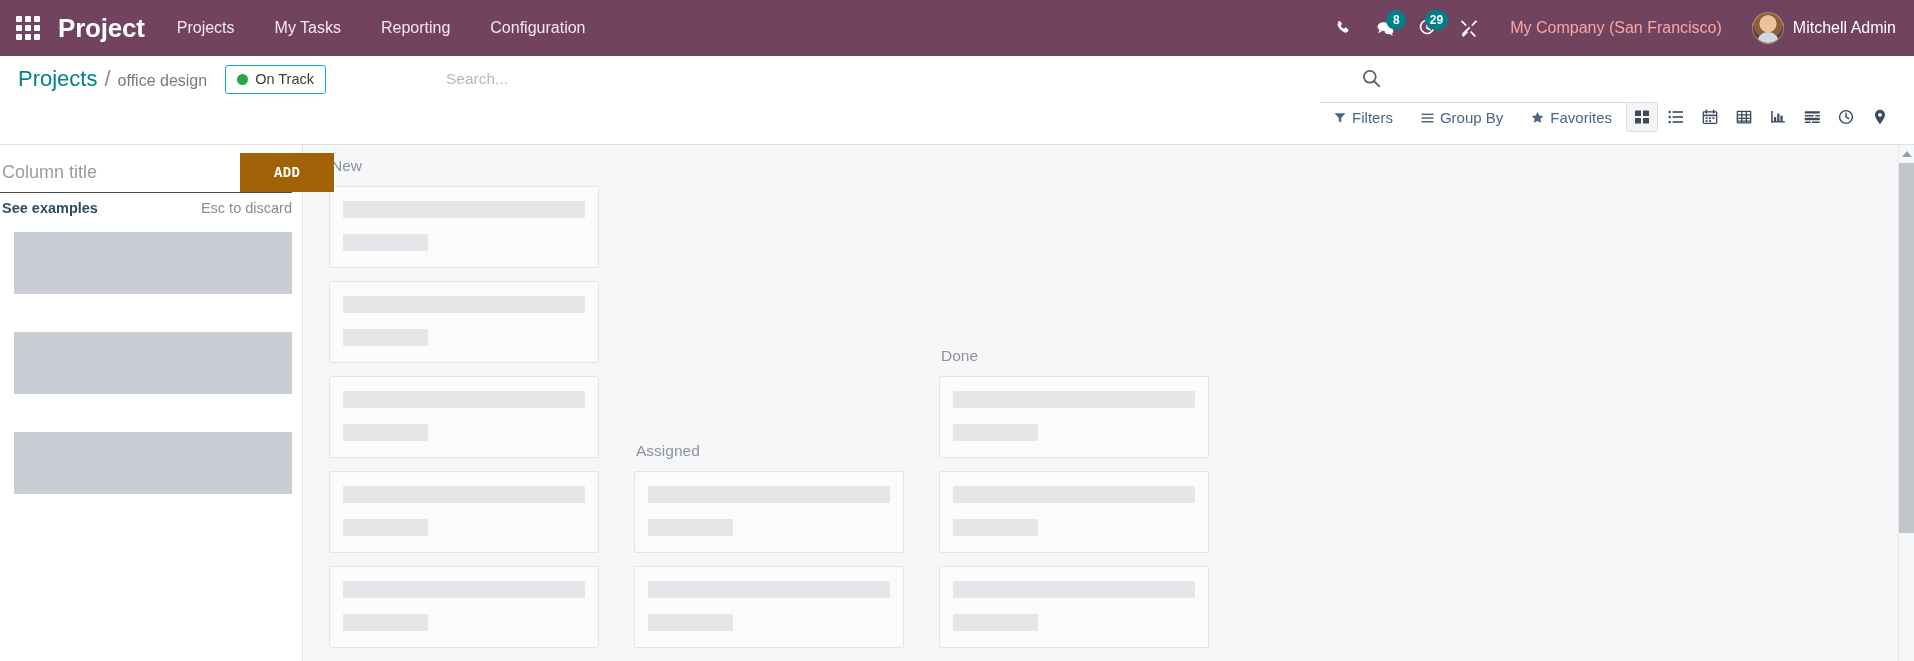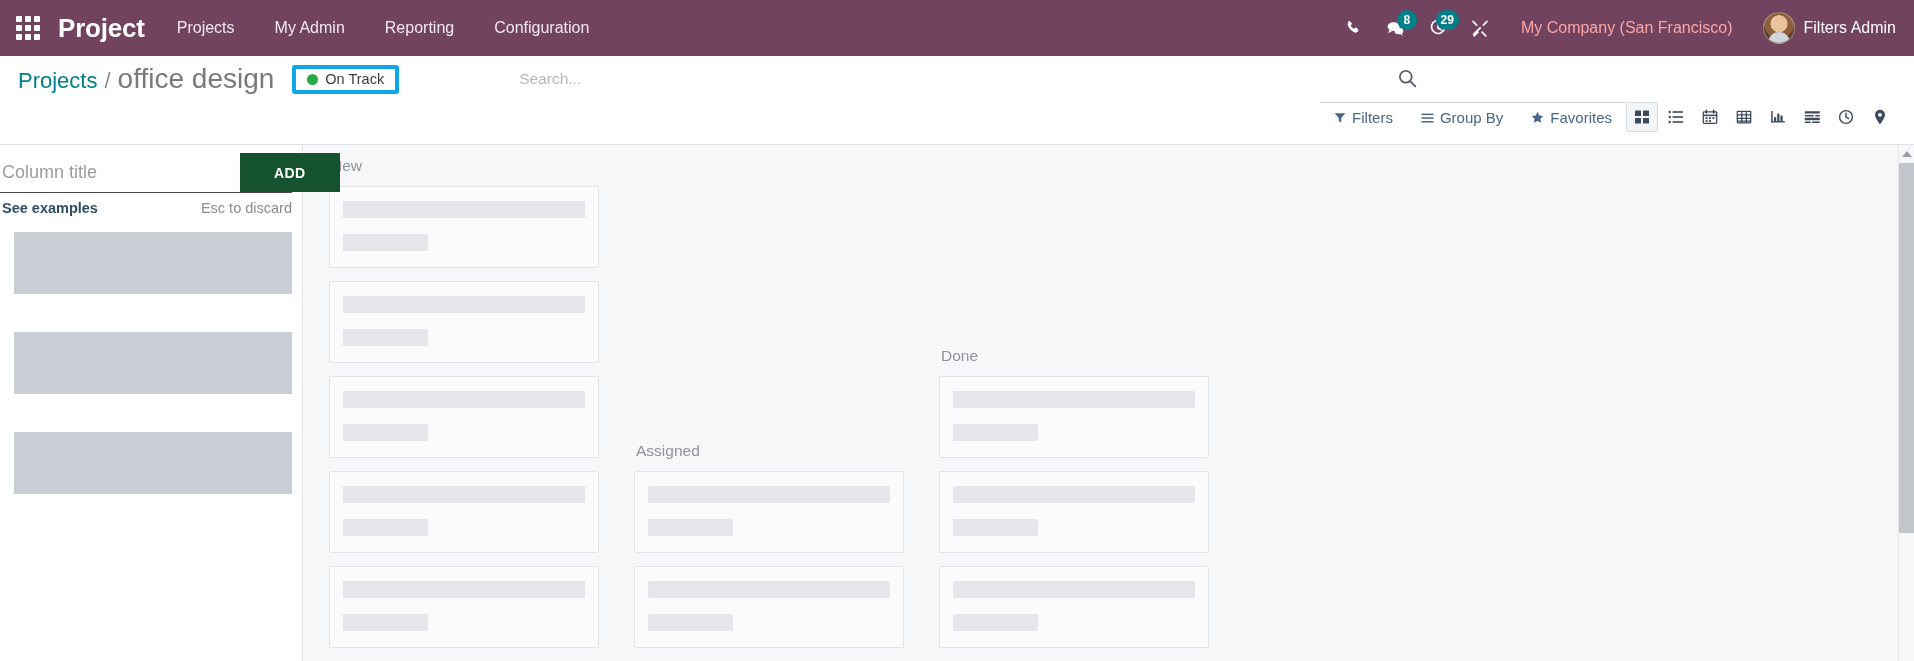--- a/index.html
+++ b/index.html
@@ -114,24 +114,24 @@
     display: flex;
     align-items: center;
     height: 46px;
     padding: 0 18px 0 18px;
   }
   .breadcrumb { display: flex; align-items: baseline; gap: 0; }
   .bc-root {
     font-size: 22px; color: #00818a; cursor: pointer; white-space: nowrap;
   }
   .bc-sep { font-size: 22px; color: #8c8c8c; margin: 0 7px; }
-  .bc-current { font-size: 28px; color: #777a7e; white-space: nowrap; }
+  .bc-current { font-size: 16px; color: #777a7e; white-space: nowrap; }
   .status-badge {
     margin-left: 18px;
-    border: 4px solid #0ea5e9;
+    border: 1px solid #0ea5e9;
     border-radius: 3px;
     background: #ffffff;
     height: 29px;
     display: inline-flex; align-items: center; gap: 7px;
     padding: 0 11px;
     font-size: 14.5px;
     color: #3c3c3c;
     cursor: pointer;
     white-space: nowrap;
   }
@@ -234,29 +234,29 @@
     flex: 1 1 auto;
     border: none; outline: none;
     font-size: 18px;
     color: #4c1d95;
     padding: 0 6px 0 2px;
     font-family: "Liberation Sans", sans-serif;
     background: transparent;
   }
   .col-title-input::placeholder { color: #9a9da0; }
   .add-btn {
-    background: #14532d;
+    background: #a16207;
     color: #ffffff;
     border: none;
     font-size: 14px;
     font-weight: bold;
     letter-spacing: 0.4px;
     padding: 0 34px;
     cursor: pointer;
-    font-family: Liberation Sans, sans-serif;
+    font-family: Liberation Mono, monospace;
   }
   .col-title-hint {
     display: flex;
     align-items: flex-start;
     justify-content: space-between;
     margin: 7px 10px 0 0;
     padding-left: 2px;
   }
   .see-examples {
     font-size: 14.5px;
@@ -349,21 +349,21 @@
         <i></i>
         <i></i>
         <i></i>
     </span>
   </div>
 
   <div class="brand">Project</div>
 
   <div class="nav-menu">
     <div class="nav-item">Projects</div>
-    <div class="nav-item">My Admin</div>
+    <div class="nav-item">My Tasks</div>
     <div class="nav-item">Reporting</div>
     <div class="nav-item">Configuration</div>
   </div>
 
   <div class="nav-spacer"></div>
 
   <div class="sys-icons">
 
     <div class="sys-icon">
       <svg width="17" height="17" viewBox="0 0 16 16" fill="currentColor">
@@ -398,21 +398,21 @@
         <path d="M2.1 1.3 0.9 2.5l4.7 4.7 1.2-1.2zM15.9 1.3l-4.7 4.7 1.2 1.2 4.7-4.7zM2.1 16.7 6.8 12l1.2 1.2-4.7 4.7zM15.9 16.7 11.2 12 10 13.2l4.7 4.7z"></path>
       </svg>
     </div>
 
   </div>
 
   <div class="company-name">My Company (San Francisco)</div>
 
   <div class="user-box">
     <div class="avatar"></div>
-    <span class="user-name">Filters Admin</span>
+    <span class="user-name">Mitchell Admin</span>
   </div>
 
 </div>
 
 <div class="control-panel">
 
   <div class="cp-row1">
 
     <div class="breadcrumb">
       <span class="bc-root">Projects</span>

